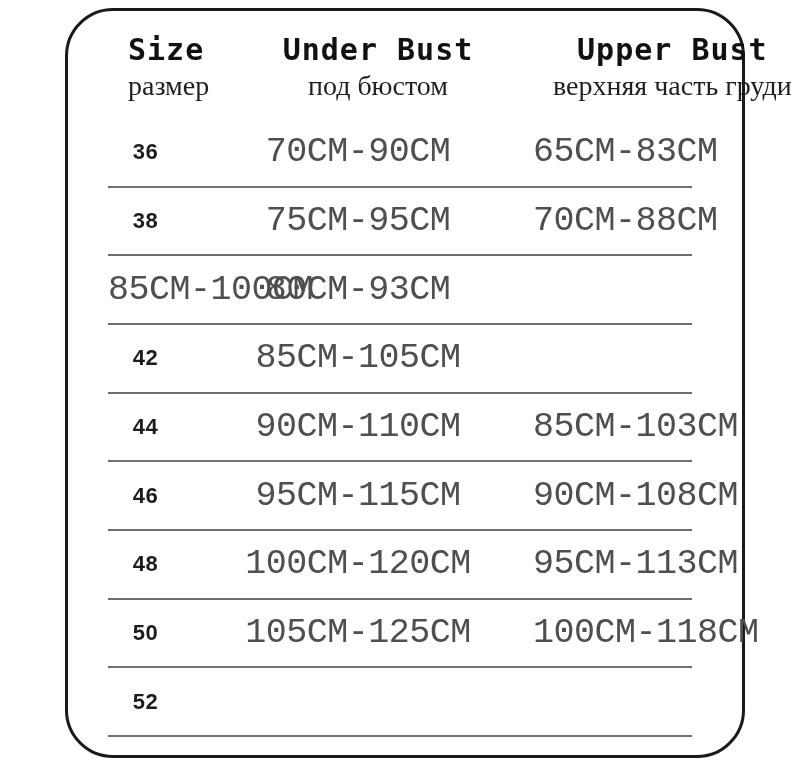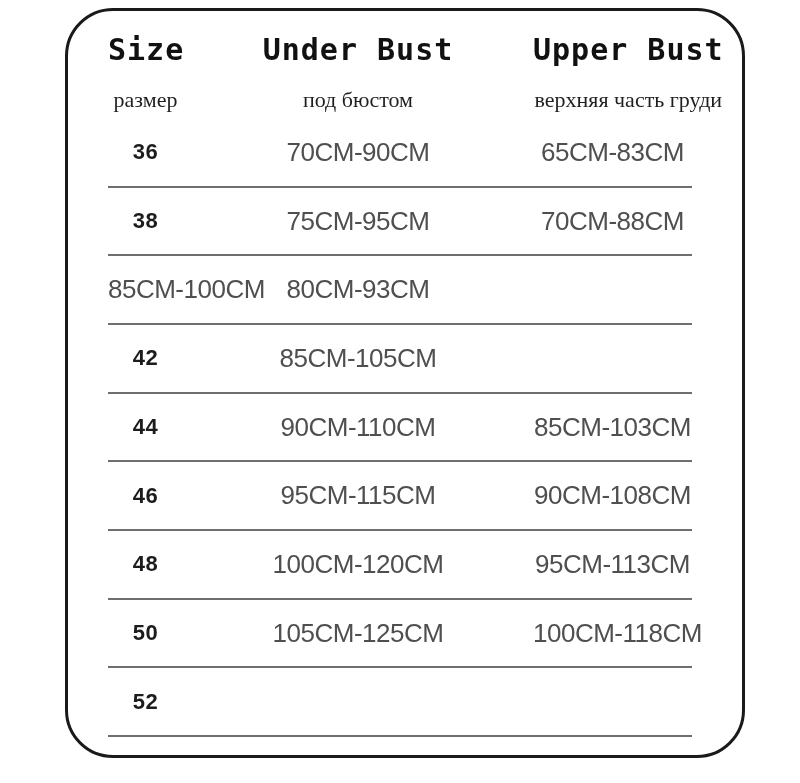--- a/index.html
+++ b/index.html
@@ -13,48 +13,48 @@
     overflow:hidden;position:relative;
     font-family:"Liberation Sans",sans-serif;
   }
   .box{
     position:absolute;left:65px;top:8px;width:680px;height:750px;
     box-sizing:border-box;border:3px solid var(--border);border-radius:48px;
     display:flex;flex-direction:column;background:var(--background);
   }
   .header{
     height:108px;box-sizing:border-box;
-    padding:22px 50px 0 40px;
+    padding:22px 50px 0 60px;
     display:grid;grid-template-columns:75px 350px 1fr;
   }
   .hcell{text-align:center;}
   .en{
     font-family:"DejaVu Sans Mono",monospace;font-weight:bold;
     font-size:30px;line-height:1.1;color:var(--header_text);
     letter-spacing:1px;white-space:nowrap;
   }
   .ru{
-    font-family:"Liberation Serif",serif;font-size:22px;line-height:1.1;
-    color:var(--subheader_text);margin-top:22px;white-space:nowrap;text-align:center;
+    font-family:"Liberation Serif",serif;font-size:28px;line-height:1.1;
+    color:var(--subheader_text);margin-top:5px;white-space:nowrap;text-align:center;
   }
   .rows{
     flex:1;display:flex;flex-direction:column;
     padding:0 50px 18px 40px;
   }
   .row{
     flex:1;display:grid;grid-template-columns:75px 350px 1fr;
     align-items:center;border-bottom:2px solid var(--separator);
   }
   .cell{text-align:center;white-space:nowrap;}
   .size{
     font-weight:bold;font-size:22px;color:var(--size_text);
     letter-spacing:0.5px;
   }
   .val{
-    font-size:26px;color:var(--value_text);letter-spacing:-0.5px;
+    font-size:35px;color:var(--value_text);letter-spacing:-0.5px;font-family:Liberation Mono, monospace;
   }
 </style>
 </head>
 <body>
 
 <div class="box">
 
   <div class="header">
     <div class="hcell">
       <div class="en">Size</div>

